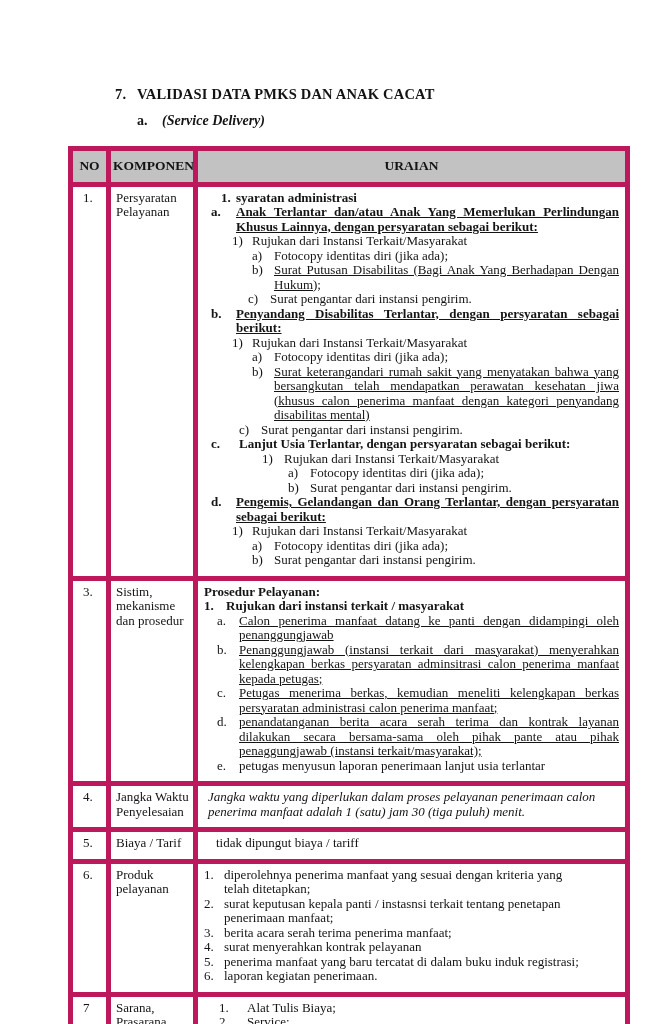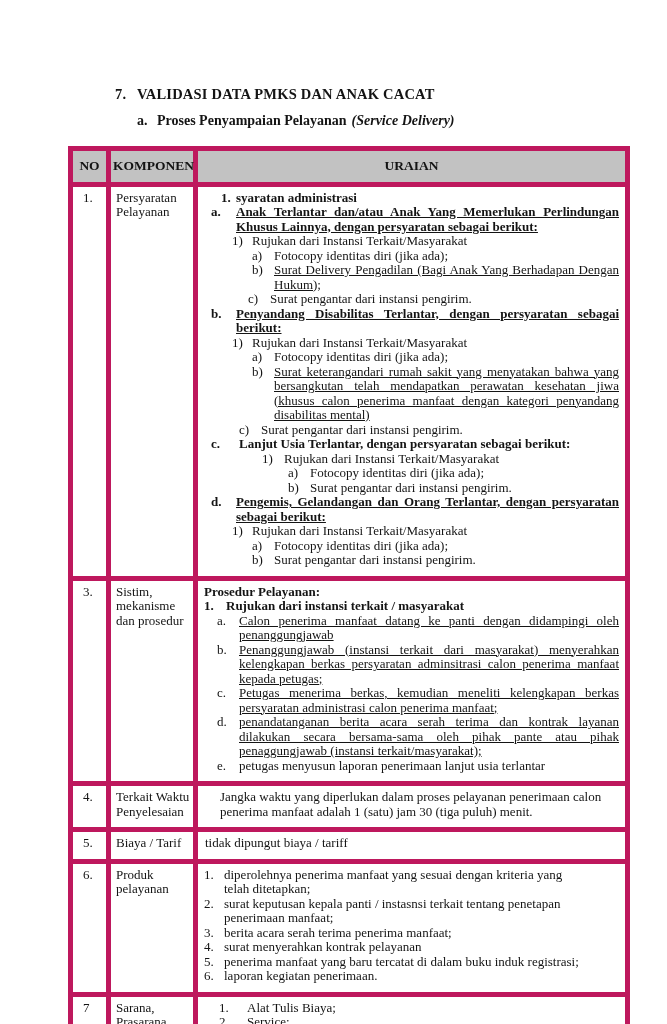--- a/index.html
+++ b/index.html
@@ -48,21 +48,20 @@
 
 <div class="page">
 
   <div class="doc-title">
     <span class="no">7.</span>
     <span>VALIDASI DATA PMKS DAN ANAK CACAT</span>
   </div>
 
   <div class="doc-subtitle">
     <span class="no">a.</span>
-    <span>Proses Penyampaian Pelayanan</span>
     <span class="it">(Service Delivery)</span>
   </div>
 
   <table class="svc">
     <colgroup>
       <col style="width:38px">
         <col style="width:87px">
         <col style="width:432px">
     </colgroup>
     <thead>
@@ -88,21 +87,21 @@
             <div class="line" style="margin-left: 28px;">
               <span class="mk" style="width: 20px;">1)</span>
               <span class="tx">Rujukan dari Instansi Terkait/Masyarakat</span>
             </div>
             <div class="line" style="margin-left: 48px;">
               <span class="mk" style="width: 22px;">a)</span>
               <span class="tx">Fotocopy identitas diri (jika ada);</span>
             </div>
             <div class="line j" style="margin-left: 48px;">
               <span class="mk" style="width: 22px;">b)</span>
-              <span class="tx">Surat Delivery Pengadilan (Bagi Anak Yang Berhadapan Dengan Hukum);</span>
+              <span class="tx">Surat Putusan Disabilitas (Bagi Anak Yang Berhadapan Dengan Hukum);</span>
             </div>
             <div class="line" style="margin-left: 44px;">
               <span class="mk" style="width: 22px;">c)</span>
               <span class="tx">Surat pengantar dari instansi pengirim.</span>
             </div>
             <div class="line b j" style="margin-left: 7px;">
               <span class="mk" style="width: 25px;">b.</span>
               <span class="tx">Penyandang Disabilitas Terlantar, dengan persyaratan sebagai berikut:</span>
             </div>
             <div class="line" style="margin-left: 28px;">
@@ -183,32 +182,32 @@
               <span class="tx">penandatanganan berita acara serah terima dan kontrak layanan dilakukan secara bersama-sama oleh pihak pante atau pihak penaggungjawab (instansi terkait/masyarakat);</span>
             </div>
             <div class="line" style="margin-left: 13px;">
               <span class="mk" style="width: 22px;">e.</span>
               <span class="tx">petugas menyusun laporan penerimaan lanjut usia terlantar</span>
             </div>
           </td>
         </tr>
         <tr>
           <td class="c-no">4.</td>
-          <td class="c-komp">Terkait Waktu Penyelesaian</td>
-          <td class="c-ur">
-            <div class="line" style="margin-left: 16px;">
+          <td class="c-komp">Jangka Waktu Penyelesaian</td>
+          <td class="c-ur">
+            <div class="line" style="margin-left: 4px; font-style: italic;">
               <span class="tx">Jangka waktu yang diperlukan dalam proses pelayanan penerimaan calon penerima manfaat adalah 1 (satu) jam 30 (tiga puluh) menit.</span>
             </div>
           </td>
         </tr>
         <tr>
           <td class="c-no">5.</td>
           <td class="c-komp">Biaya / Tarif</td>
           <td class="c-ur">
-            <div class="line" style="margin-left: 1px; align-items: flex-end;">
+            <div class="line" style="margin-left: 12px; align-items: flex-end;">
               <span class="tx">tidak dipungut  biaya / tariff</span>
             </div>
           </td>
         </tr>
         <tr>
           <td class="c-no">6.</td>
           <td class="c-komp">Produk pelayanan</td>
           <td class="c-ur">
             <div class="line" style="margin-left: 0px; margin-right: 30px;">
               <span class="mk" style="width: 20px;">1.</span>

